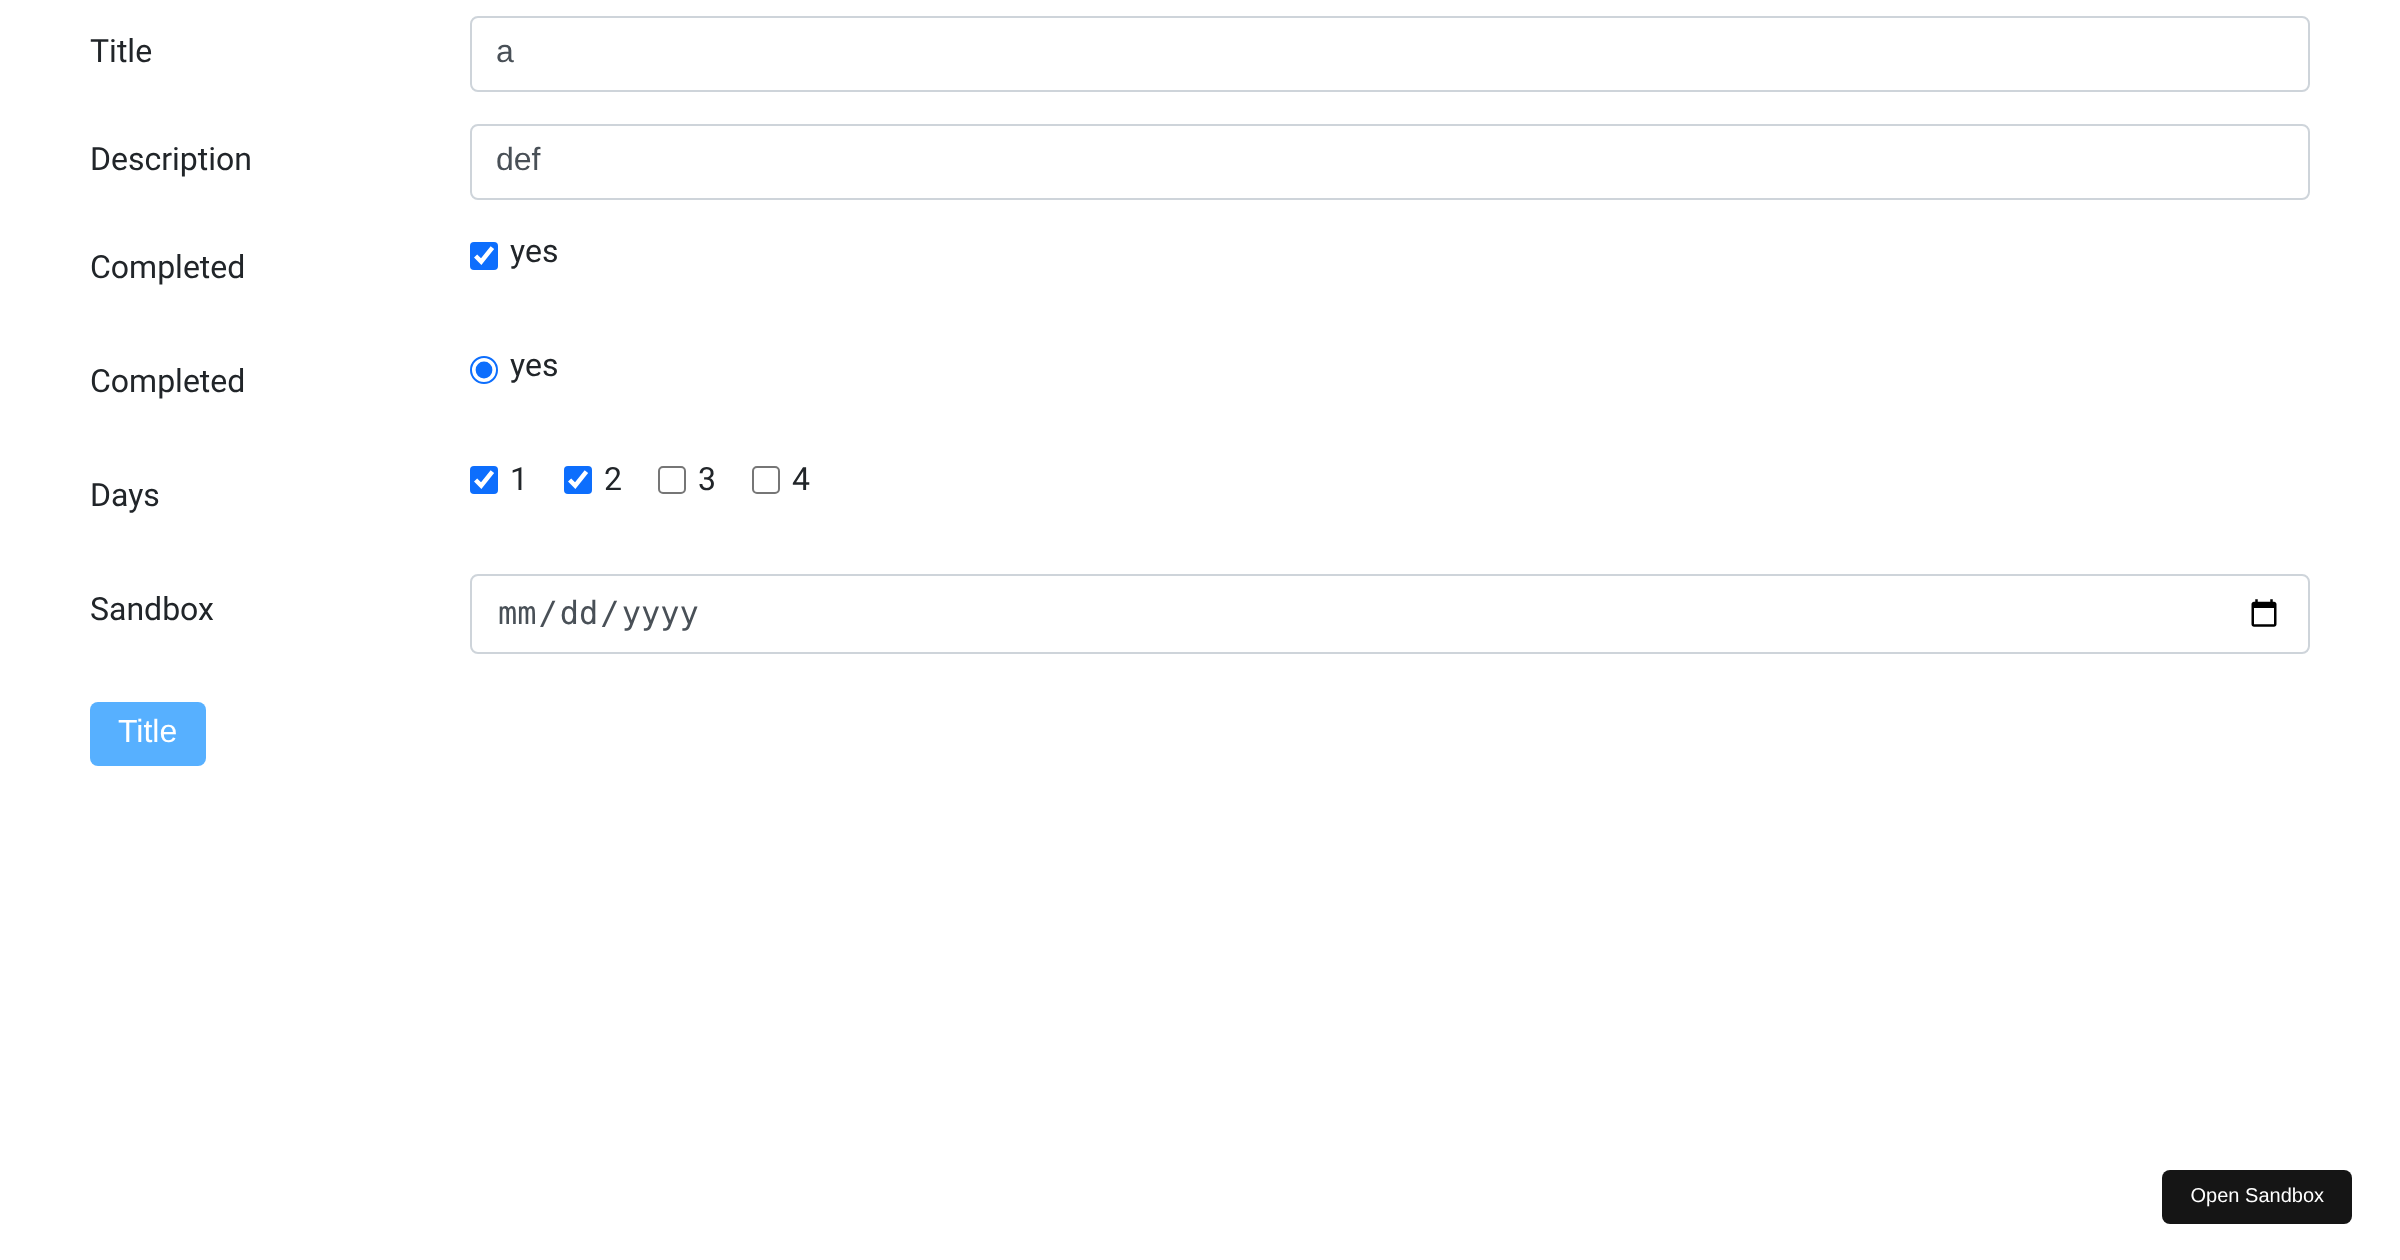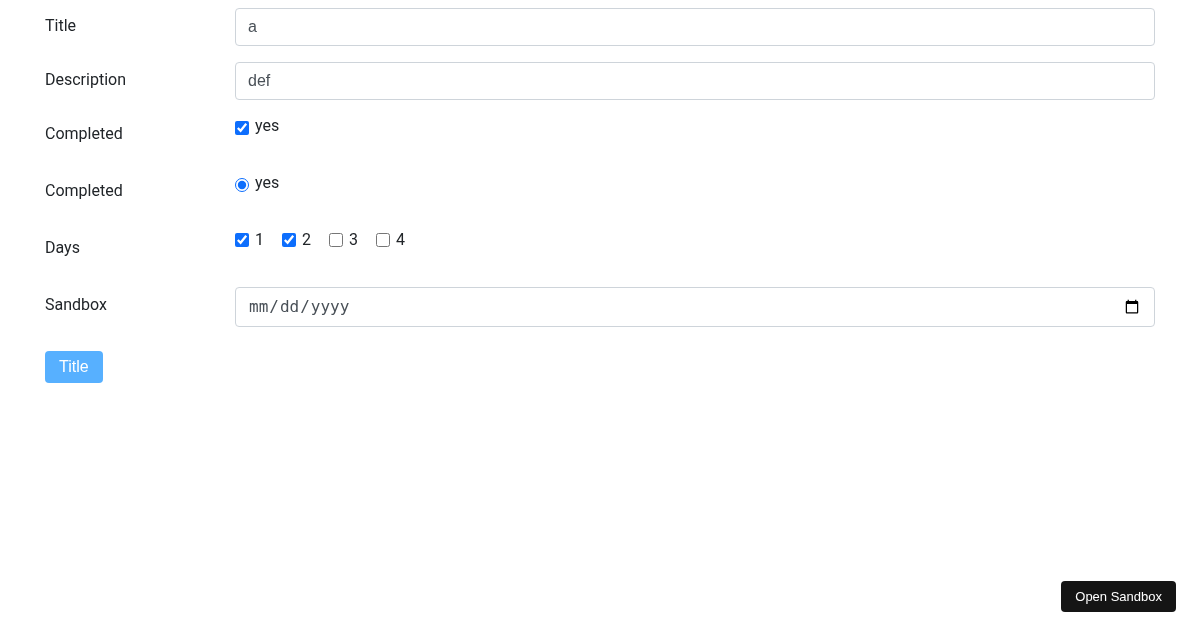--- a/index.html
+++ b/index.html
@@ -83,21 +83,21 @@
     }
     .open-sandbox {
       position: absolute;
       bottom: 18px;
       right: 24px;
       background: #151515;
       color: #fff;
       border: none;
       border-radius: 4px;
       padding: 8px 14px;
-      font-size: 13px;
+      font-size: 10px;
       cursor: pointer;
     }
     .date-input-wrap {
       position: relative;
     }
     input[type="date"] {
       width: 100%;
       padding: 6px 12px;
       font-size: 16px;
       line-height: 1.5;

